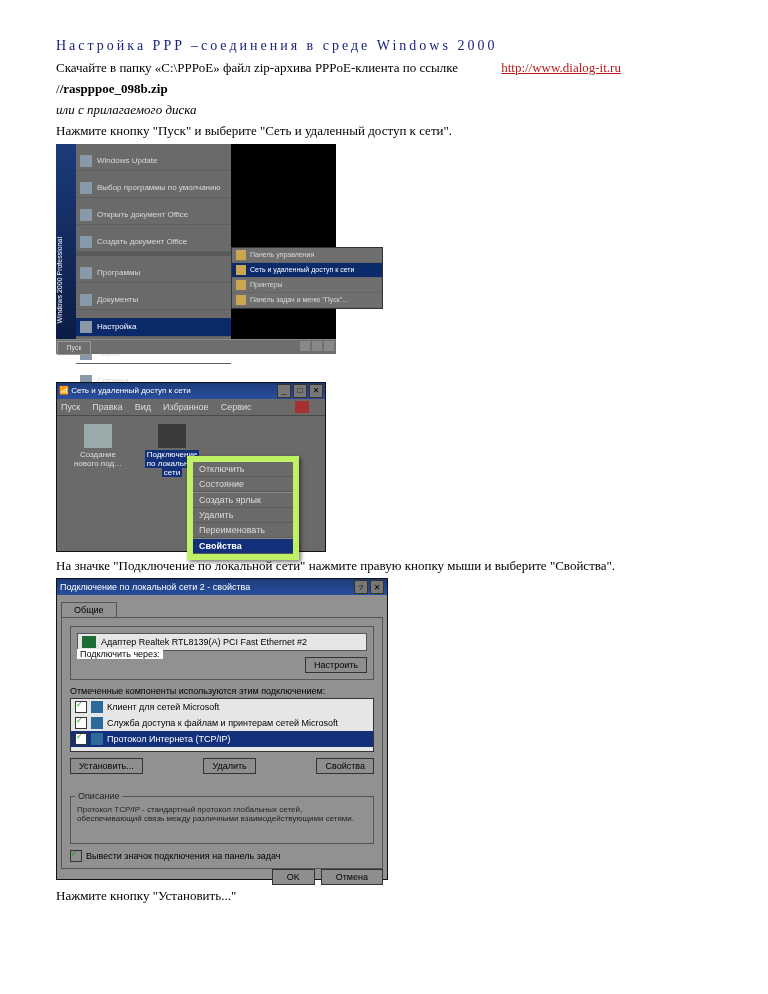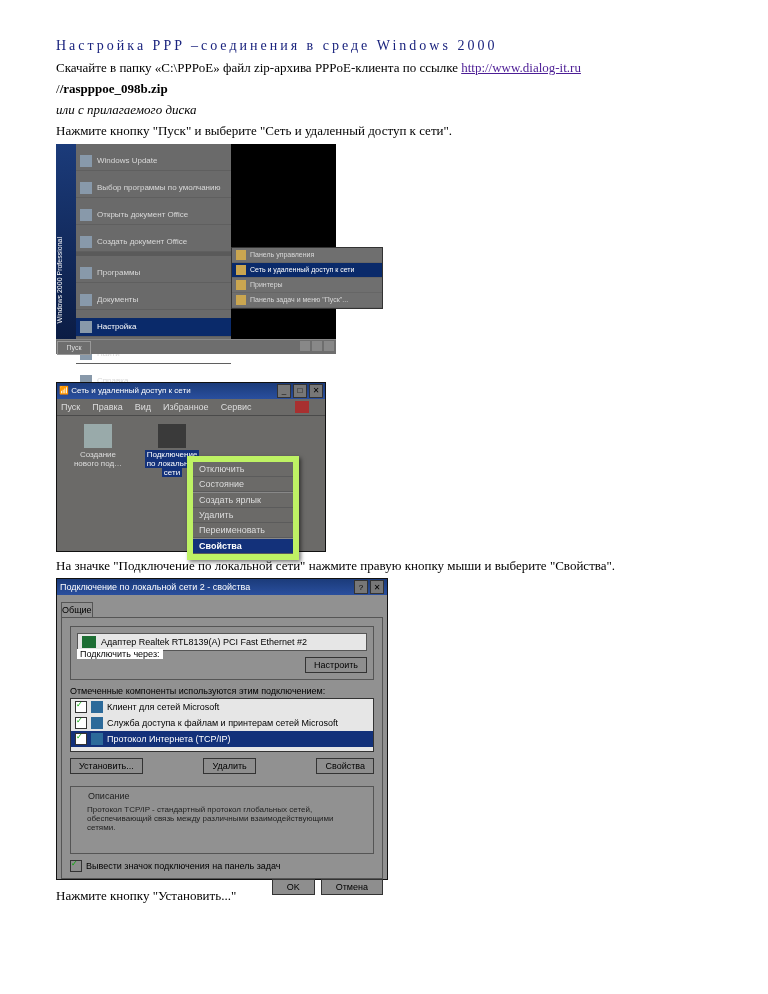--- a/index.html
+++ b/index.html
@@ -18,21 +18,21 @@
   }
   h2.title {
     font-family: "Times New Roman", Times, serif;
     font-size: 14px;
     font-weight: normal;
     color: #1a237e;
     letter-spacing: 3px;
     margin: 0 0 6px 0;
   }
   p { margin: 2px 0 4px 0; line-height: 1.3; }
-  a.link { color: #4c1d95; text-decoration: underline; }
+  a.link { color: #b91c1c; text-decoration: underline; margin-left: 40px; }
   .bold { font-weight: bold; }
   .italic { font-style: italic; }
 
   
   .shot1 {
     width: 280px; height: 210px;
     position: relative;
     background: #000;
     font-family: Tahoma, Arial, sans-serif;
     margin-top: 2px;
@@ -131,42 +131,42 @@
     background:#919191;position:relative;border:1px solid #111;
   }
   .titlebar3{
     height:16px;background:linear-gradient(#1b3b7a,#2a4f9e);
     display:flex;align-items:center;justify-content:space-between;
     padding:0 3px;font-size:9px;color:#fff;
   }
   .dlgbody{padding:4px 4px 6px 4px;}
   .tabstrip{height:18px;display:flex;align-items:flex-end;}
   .tab{font-size:9px;background:#919191;border:1px solid #555;border-bottom:none;
-       padding:2px 0;color:#000;}
+       padding:2px 12px;color:#000;}
   .tabpanel{border:1px solid #555;background:#919191;padding:8px 8px 6px 8px;}
   .grp{border:1px solid #555;padding:6px;margin-bottom:6px;position:relative;}
   .grplabel{position:absolute;top:-6px;left:6px;background:#ffffff;font-size:9px;color:#000;padding:0 3px;margin-top:28px;}
   .adapterbox{
     background:#e6e6e6;border:1px solid #555;height:16px;font-size:9px;color:#000;
     display:flex;align-items:center;padding:0 4px;margin-bottom:6px;
   }
   .adapterbox .nic{width:14px;height:12px;background:#1d6e34;margin-right:5px;}
   .btn{
     font-size:9px;color:#000;background:#8e8e8e;border:1px solid #333;
     padding:2px 8px;display:inline-block;
   }
   .rightbtn{float:right;}
   .complist{background:#e6e6e6;border:1px solid #333;height:52px;font-size:9px;color:#000;}
   .comprow{display:flex;align-items:center;height:16px;padding:0 4px;}
   .comprow.sel{background:#13317a;color:#fff;}
   .chk{width:10px;height:10px;background:#fff;border:1px solid #333;margin-right:4px;position:relative;}
   .chk::after{content:"✓";font-size:8px;color:#0a0;position:absolute;top:-2px;left:0;}
   .cico{width:12px;height:12px;background:#2c6a9a;margin-right:4px;}
   .btnrow{display:flex;justify-content:space-between;margin:6px 0 0 0;}
-  .descbox{border:1px solid #555;padding:16px;font-size:8px;color:#222;margin-top:12px;height:34px;}
+  .descbox{border:1px solid #555;padding:6px;font-size:8px;color:#222;margin-top:22px;height:34px;}
   .chkrow{display:flex;align-items:center;font-size:9px;color:#000;margin-top:6px;}
   .okrow{display:flex;justify-content:flex-end;margin-top:0;gap:6px;text-align:center;}
   .okrow .btn{padding:2px 14px;}
 </style>
 </head>
 <body>
 
 <div class="page">
 
   <h2 class="title">

